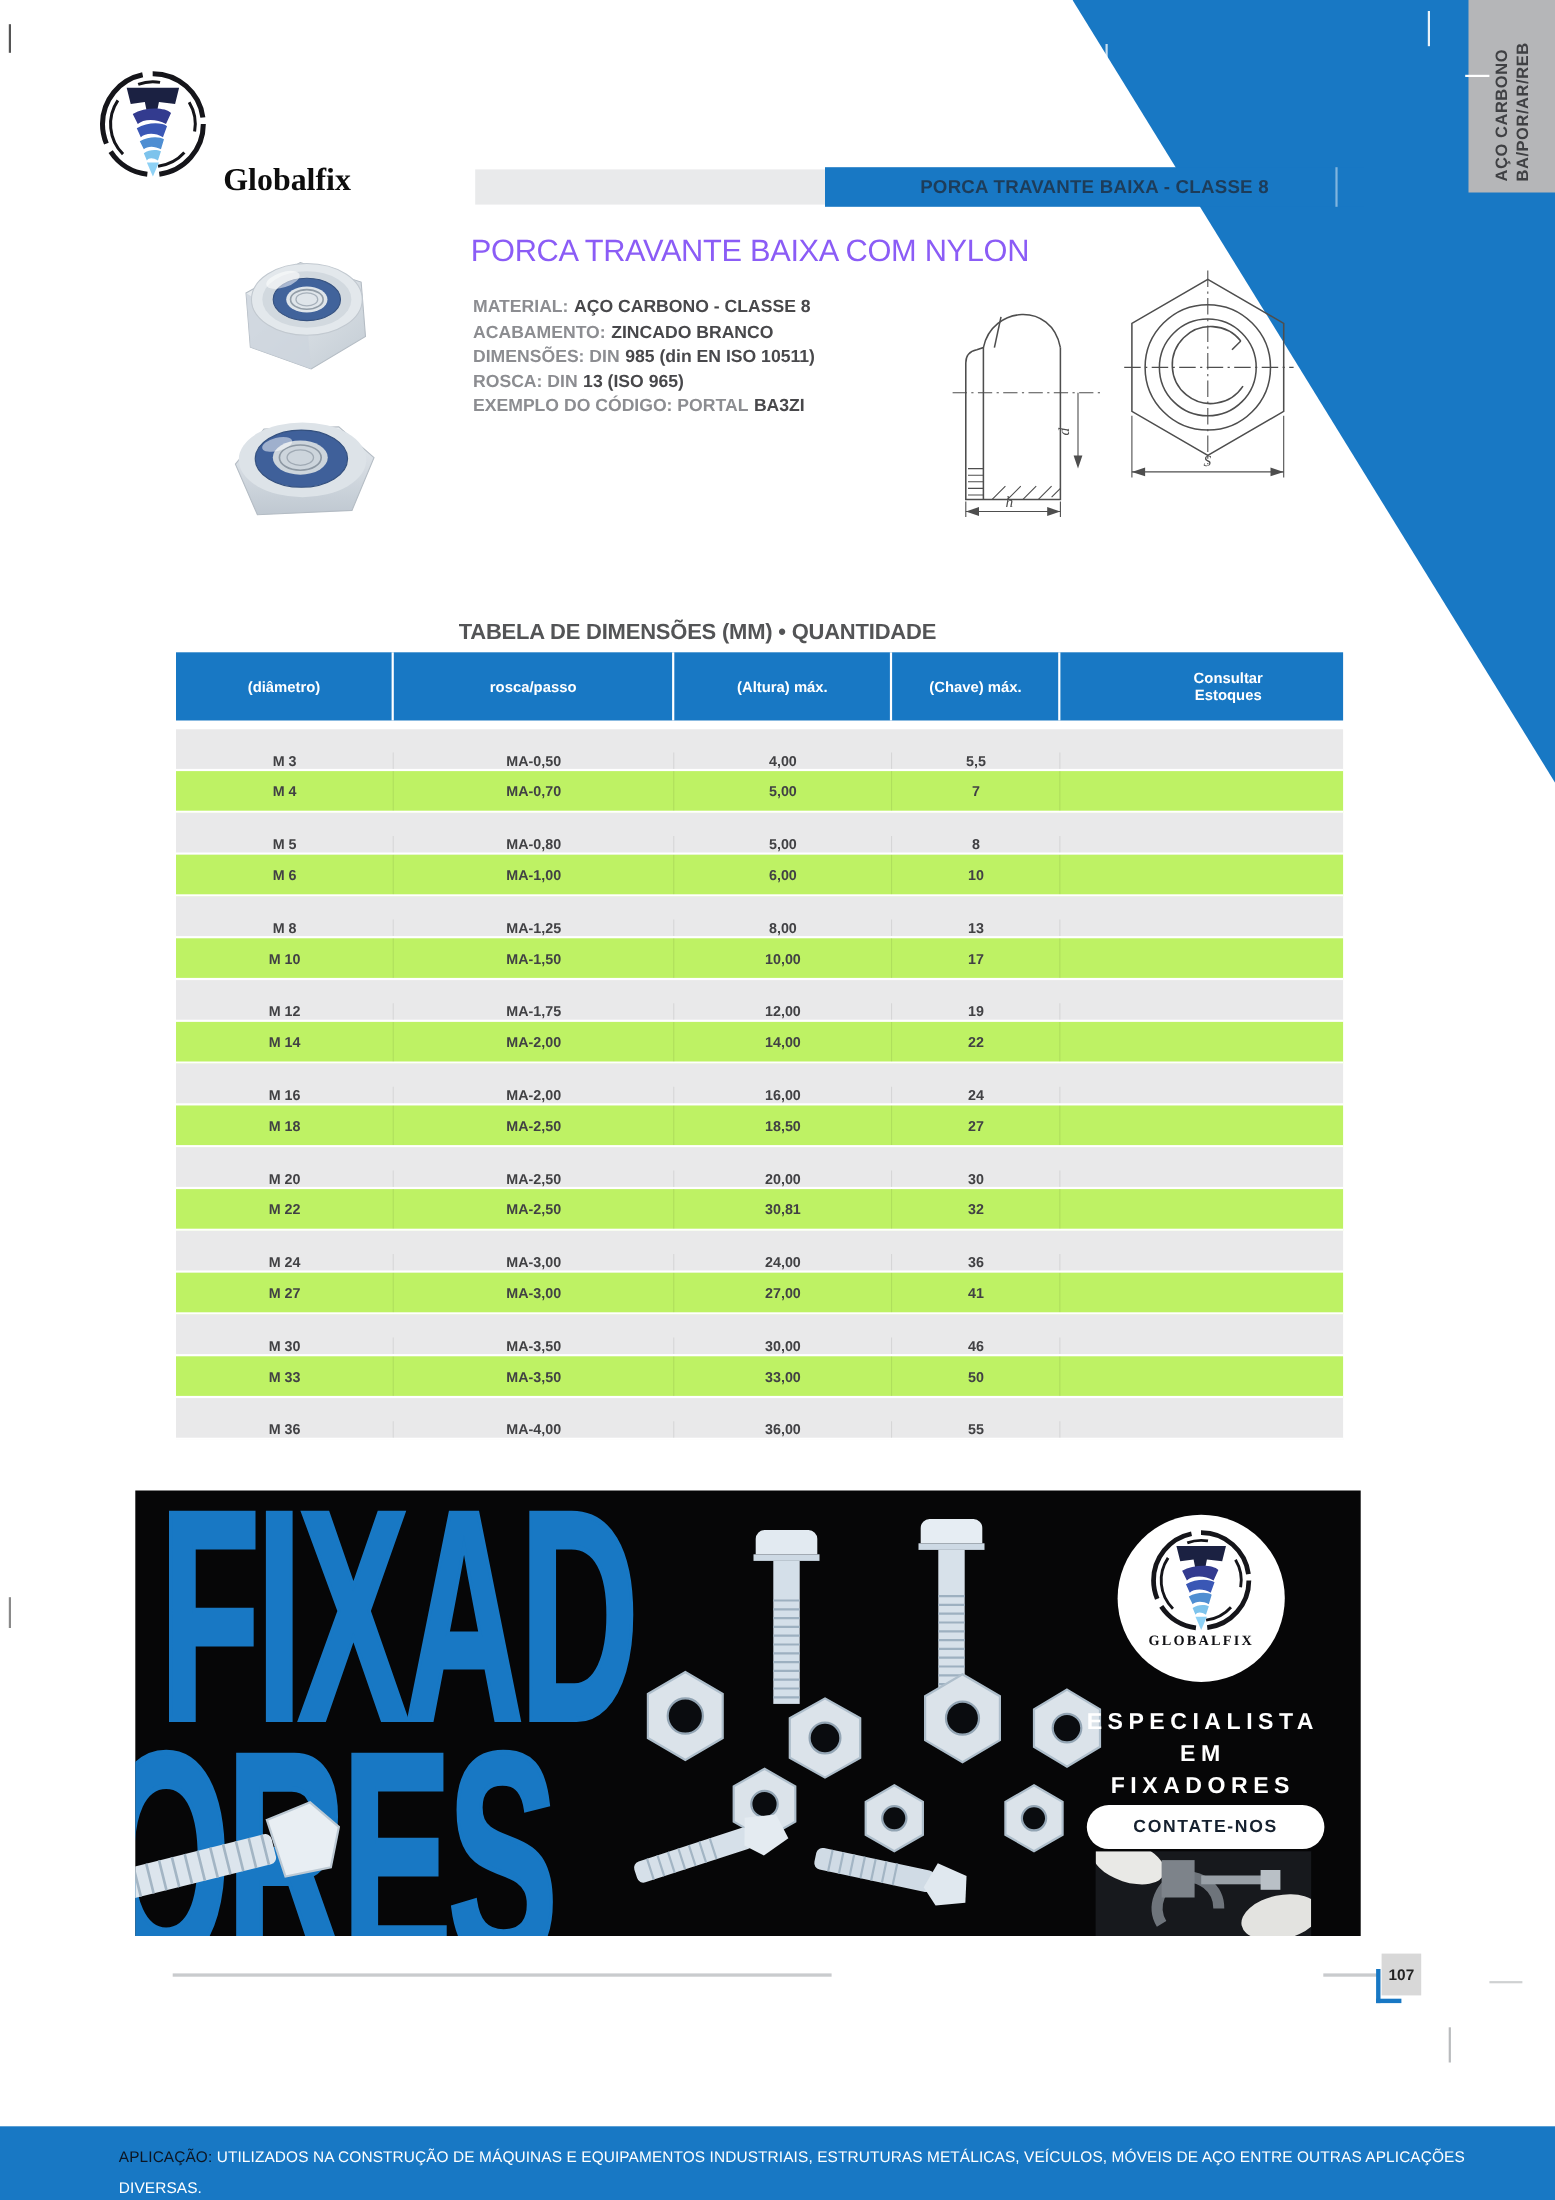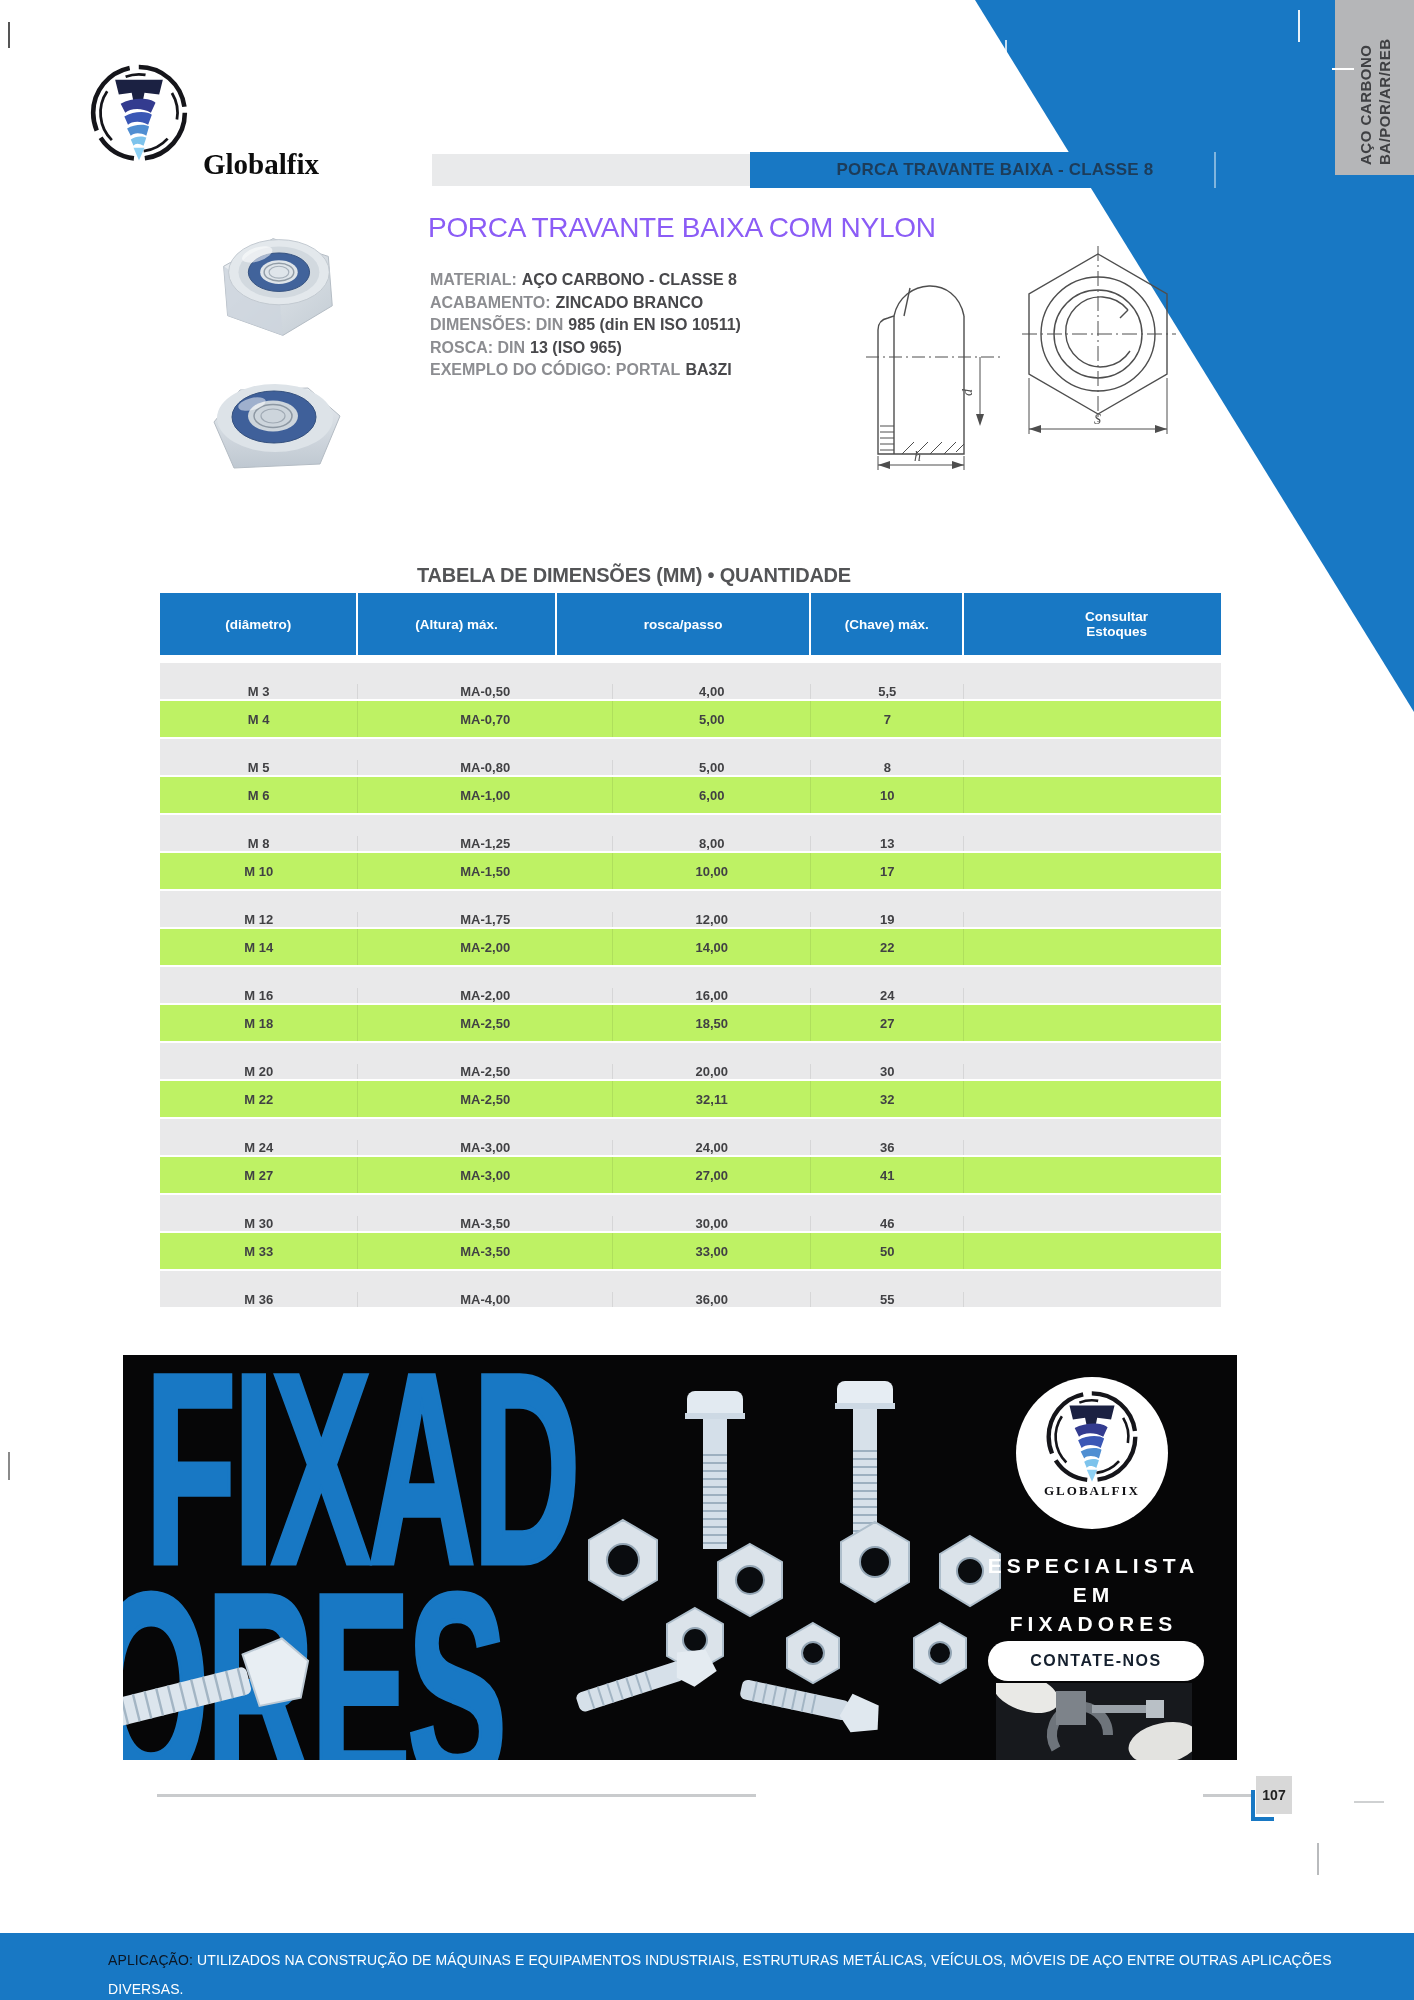--- a/index.html
+++ b/index.html
@@ -215,22 +215,22 @@
     <path d="M9 193 H147" stroke="#4e4e4e" stroke-width="1"></path>
     <path d="M9 193 L21 189 L21 197 Z" fill="#4e4e4e"></path>
     <path d="M147 193 L135 189 L135 197 Z" fill="#4e4e4e"></path>
     <text class="dim" x="74" y="188">S</text>
   </svg>
 
   <div class="abs table-title">TABELA DE DIMENSÕES (MM) • QUANTIDADE</div>
   <div class="abs dim-table">
     <div class="thead">
       <div class="th c0">(diâmetro)</div>
+      <div class="th c1">rosca/passo</div>
       <div class="th c2">(Altura) máx.</div>
-      <div class="th c1">rosca/passo</div>
       <div class="th c3">(Chave) máx.</div>
       <div class="th c4">
         <span>Consultar</span>
         <span>Estoques</span>
       </div>
     </div>
     <div class="tbody">
         <div class="trow odd">
           <div class="tcell c0">M 3</div>
           <div class="tcell c1">MA-0,50</div>
@@ -304,21 +304,21 @@
         <div class="trow odd">
           <div class="tcell c0">M 20</div>
           <div class="tcell c1">MA-2,50</div>
           <div class="tcell c2">20,00</div>
           <div class="tcell c3">30</div>
           <div class="tcell c4"></div>
         </div>
         <div class="trow even">
           <div class="tcell c0">M 22</div>
           <div class="tcell c1">MA-2,50</div>
-          <div class="tcell c2">32,11</div>
+          <div class="tcell c2">30,81</div>
           <div class="tcell c3">32</div>
           <div class="tcell c4"></div>
         </div>
         <div class="trow odd">
           <div class="tcell c0">M 24</div>
           <div class="tcell c1">MA-3,00</div>
           <div class="tcell c2">24,00</div>
           <div class="tcell c3">36</div>
           <div class="tcell c4"></div>
         </div>

